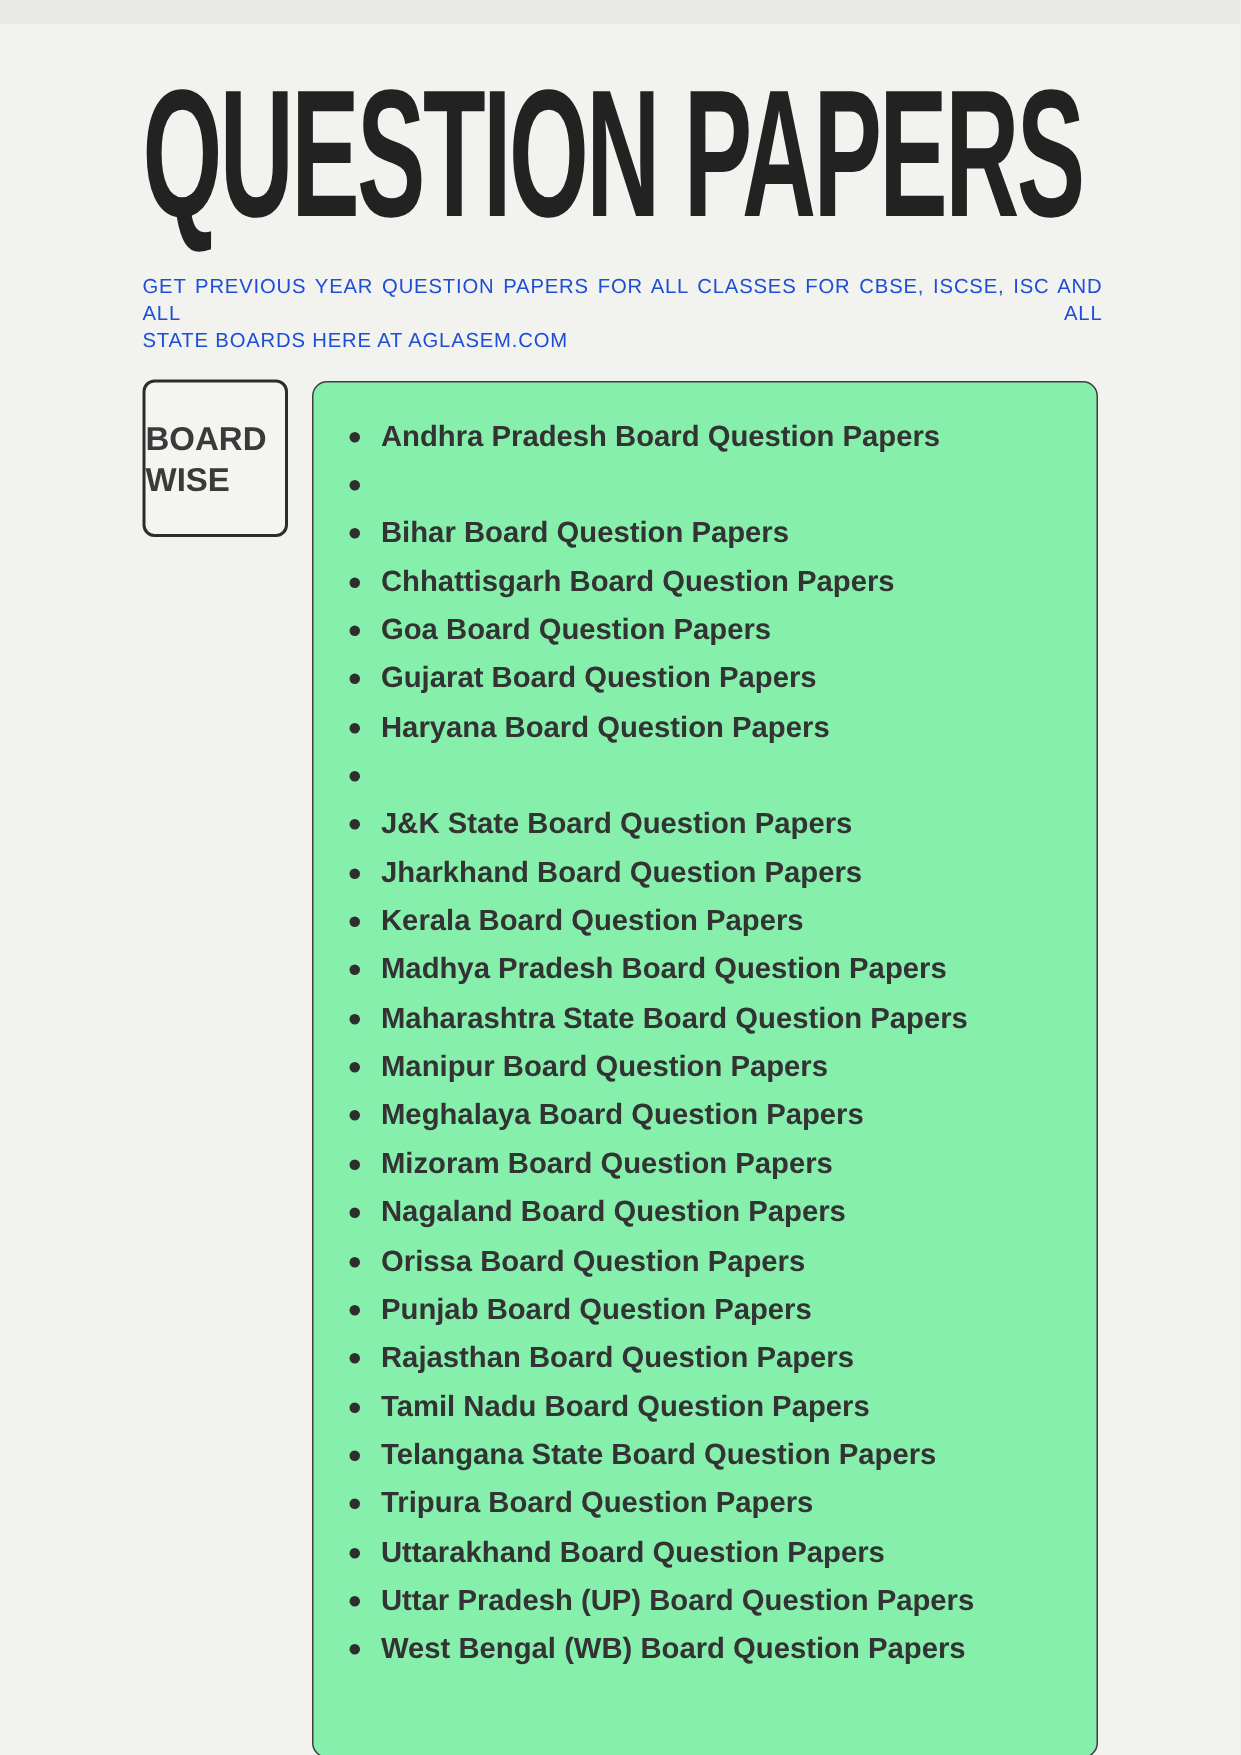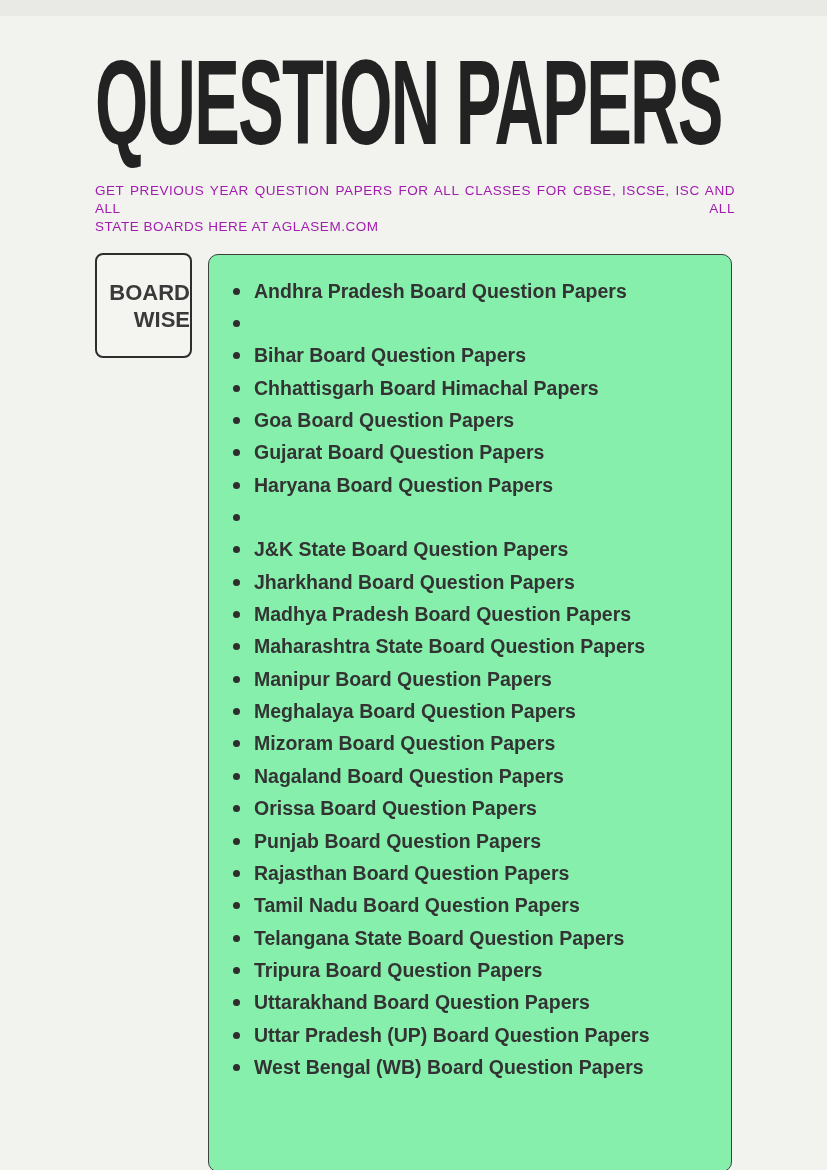--- a/index.html
+++ b/index.html
@@ -31,21 +31,21 @@
 
   
   .subtitle {
     position: absolute;
     left: 95px;
     top: 166px;
     width: 640px;
     font-size: 13.5px;
     line-height: 18px;
     letter-spacing: 0.55px;
-    color: #a21caf;
+    color: #1d4ed8;
     text-transform: uppercase;
   }
   .subtitle .line1 {
     display: block;
     text-align: justify;
     text-align-last: justify;
   }
   .subtitle .line2 { display: block; }
 
   
@@ -53,21 +53,21 @@
     position: absolute;
     left: 95px;
     top: 237px;
     width: 97px;
     height: 105px;
     border: 2px solid #2d2d2d;
     border-radius: 8px;
     display: flex;
     align-items: center;
     justify-content: center;
-    text-align: right;
+    text-align: left;
     font-size: 22px;
     line-height: 27px;
     font-weight: bold;
     color: #3a3a3a;
     background: #f4f4f1;
   }
 
   
   .panel {
     position: absolute;
@@ -136,21 +136,21 @@
         </li>
       <li>
           <span class="bullet"></span>
         </li>
       <li>
           <span class="bullet"></span>
           <span class="item-text">Bihar Board Question Papers</span>
         </li>
       <li>
           <span class="bullet"></span>
-          <span class="item-text">Chhattisgarh Board Himachal Papers</span>
+          <span class="item-text">Chhattisgarh Board Question Papers</span>
         </li>
       <li>
           <span class="bullet"></span>
           <span class="item-text">Goa Board Question Papers</span>
         </li>
       <li>
           <span class="bullet"></span>
           <span class="item-text">Gujarat Board Question Papers</span>
         </li>
       <li>
@@ -160,20 +160,24 @@
       <li>
           <span class="bullet"></span>
         </li>
       <li>
           <span class="bullet"></span>
           <span class="item-text">J&amp;K State Board Question Papers</span>
         </li>
       <li>
           <span class="bullet"></span>
           <span class="item-text">Jharkhand Board Question Papers</span>
+        </li>
+      <li>
+          <span class="bullet"></span>
+          <span class="item-text">Kerala Board Question Papers</span>
         </li>
       <li>
           <span class="bullet"></span>
           <span class="item-text">Madhya Pradesh Board Question Papers</span>
         </li>
       <li>
           <span class="bullet"></span>
           <span class="item-text">Maharashtra State Board Question Papers</span>
         </li>
       <li>

